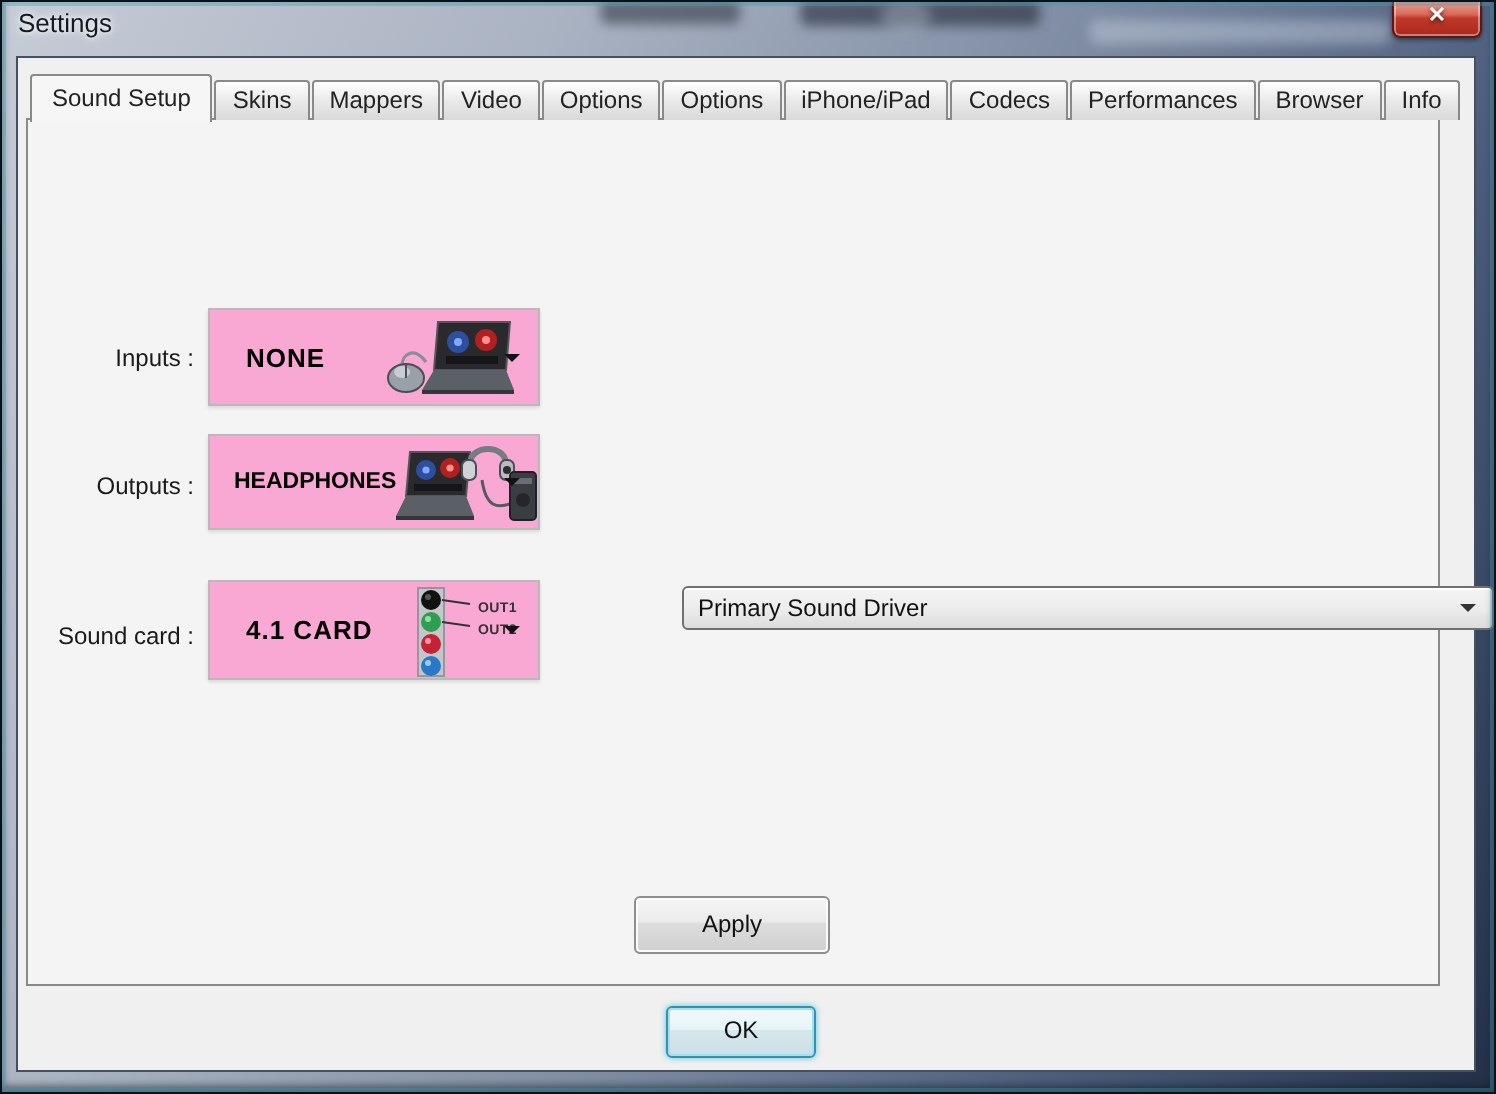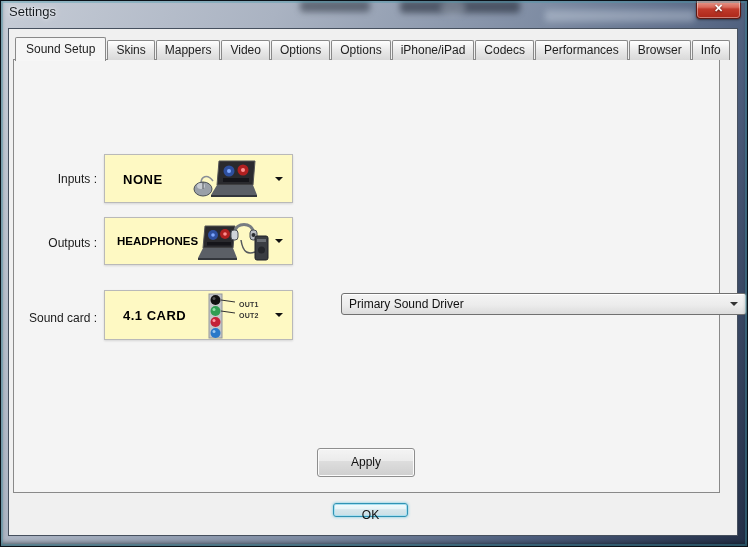--- a/index.html
+++ b/index.html
@@ -59,21 +59,21 @@
   .tabpage {
     position:absolute; left:0; top:23px; width:707px; height:434px;
     border:1px solid #898989; background:#f4f4f4;
   }
 
   
   .row-label { position:absolute; left:0; width:83px; text-align:right; font-size:12px; color:#1a1a1a; }
   .lbl-inputs { top:112px; } .lbl-outputs { top:176px; } .lbl-soundcard { top:251px; }
 
   .imgcombo {
-    position:absolute; left:90px; width:189px; background:#fef9c3;
+    position:absolute; left:90px; width:166px; background:#f9a8d4;
     border:1px solid #b9b9b9; box-shadow:0 1px 2px rgba(0,0,0,.12); cursor:pointer;
   }
   .ic-inputs { top:94px; height:49px; } .ic-outputs { top:157px; height:48px; } .ic-soundcard { top:230px; height:50px; }
   .ic-text { position:absolute; left:18px; top:50%; transform:translateY(-50%); font-weight:bold; color:#000; letter-spacing:.5px; }
   .ic-text.big { font-size:13px; }
   .ic-text.cond { font-size:11.5px; letter-spacing:0; left:12px; }
   .ic-art { position:absolute; pointer-events:none; }
   .arrow {
     position:absolute; right:9px; top:50%; margin-top:-2px; width:0; height:0;
     border-left:4px solid transparent; border-right:4px solid transparent; border-top:4px solid #111;
@@ -94,21 +94,21 @@
 
   
   .btn {
     position:absolute; text-align:center; font-size:12px; color:#111;
     border:1px solid #8e8e8e; border-radius:3px;
     background:linear-gradient(#f4f4f4,#ebebeb 45%,#dddddd 46%,#cfcfcf);
     box-shadow: inset 0 0 0 1px #fbfbfb; cursor:pointer;
   }
   .btn-apply { left:303px; top:340px; width:98px; height:29px; line-height:27px;margin-top:48px; }
   .btn-ok {
-    left:324px; top:474px; width:75px; height:14px; line-height:23px;
+    left:324px; top:474px; width:75px; height:26px; line-height:23px;
     border:1px solid #2f93b4;
     box-shadow: inset 0 0 0 1px #a8dff0, 0 0 3px rgba(80,190,220,.9);
     background:linear-gradient(#f2fbfd,#e6f3f7 45%,#d6e7ec 46%,#cadfe6);
   }
 </style>
 </head>
 <body>
 
 <div class="window">
 

